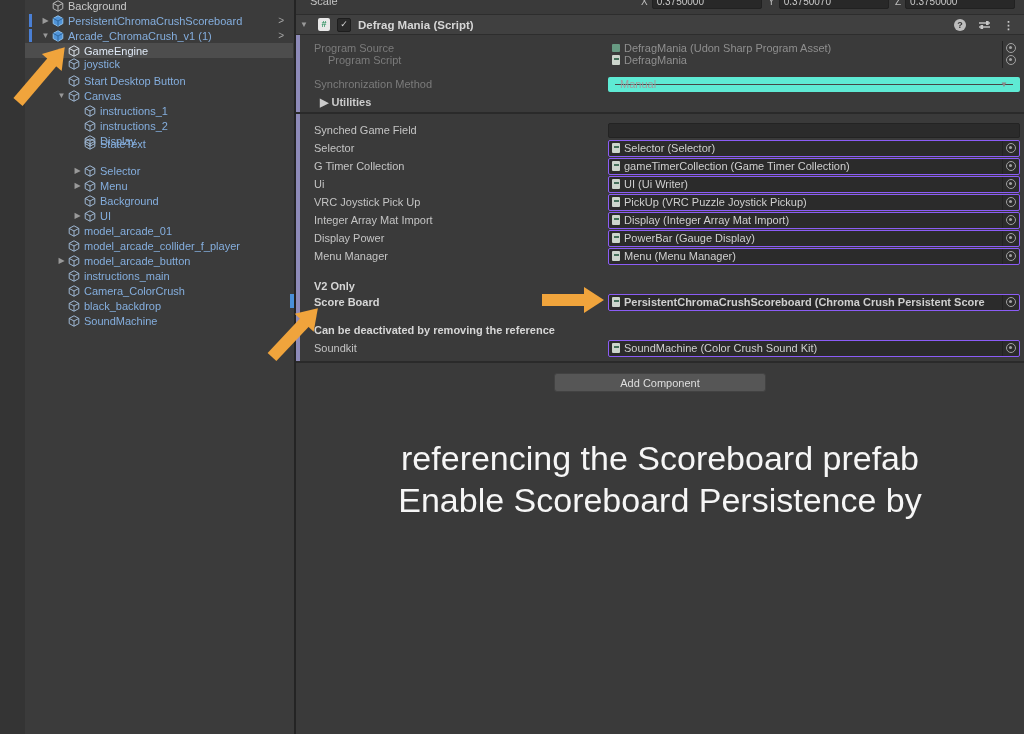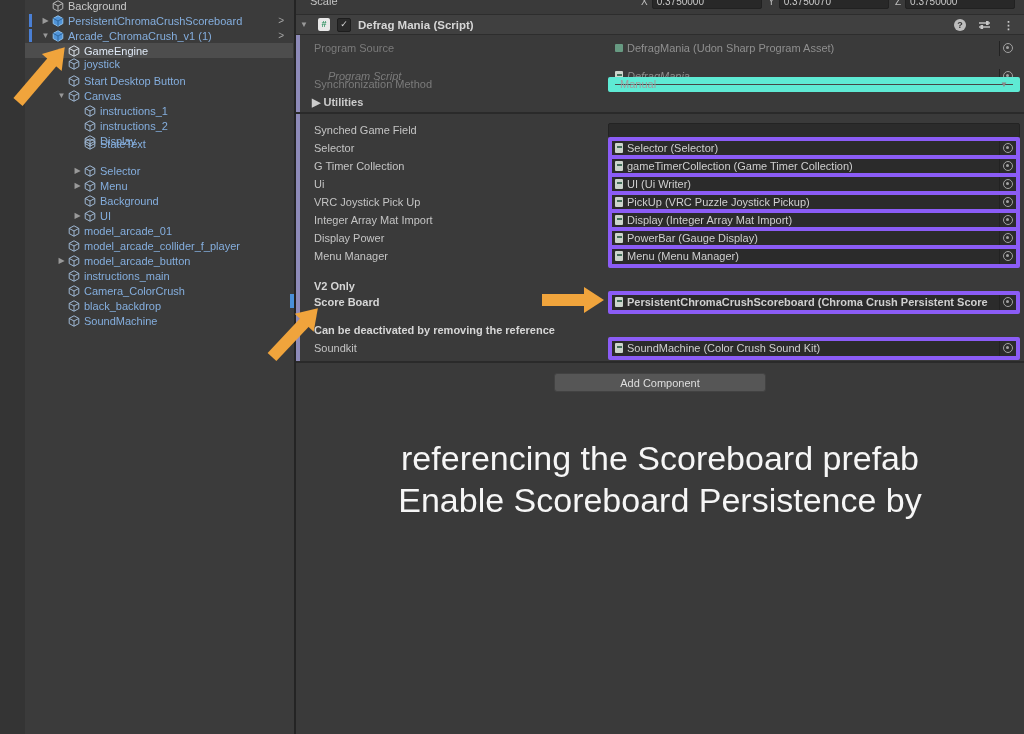--- a/index.html
+++ b/index.html
@@ -49,21 +49,21 @@
   .help-ic{width:12px;height:12px;border-radius:50%;background:#bdbdbd;color:#343434;
     font-size:9px;font-weight:bold;text-align:center;line-height:12px;}
   .more-ic{color:#c8c8c8;font-size:11px;font-weight:bold;line-height:12px;}
 
   .irow{position:absolute;left:0;right:0;height:16px;display:flex;align-items:center;font-size:11px;}
   .ilabel{position:absolute;left:18px;color:#c4c4c4;white-space:nowrap;}
   .ilabel.disabled{color:#7b7b7b;}
   .ilabel.indent{left:32px;}
   .ihead{position:absolute;left:18px;color:#d6d6d6;font-weight:bold;white-space:nowrap;font-size:11px;}
   .ivalue{position:absolute;left:312px;right:4px;height:15px;display:flex;align-items:center;}
-  .obj-field{background:#2b2b2b;border:4px solid #8b5cf6;border-radius:2px;width:100%;height:15px;
+  .obj-field{background:#2b2b2b;border:1px solid #8b5cf6;border-radius:2px;width:100%;height:15px;
     display:flex;align-items:center;overflow:hidden;}
   .obj-field.flat{background:transparent;border-color:transparent;}
   .val-icon{width:8px;height:10px;background:#ccd5cc;border-radius:1px;margin:0 4px 0 3px;flex:0 0 8px;position:relative;}
   .val-icon::after{content:"";position:absolute;left:1.5px;top:3px;width:5px;height:1.5px;background:#44705a;}
   .val-icon.asset{width:8px;height:8px;background:#679a82;}
   .val-icon.asset::after{display:none;}
   .val-text{color:#cfcfcf;font-size:11px;white-space:nowrap;overflow:hidden;flex:1 1 auto;}
   .val-text.disabled{color:#8f8f8f;}
   .picker{flex:0 0 16px;height:15px;display:flex;align-items:center;justify-content:center;
     border-left:1px solid #222;}
@@ -392,21 +392,21 @@
     <span class="ivalue">
       <span class="obj-field flat">
         <span class="val-icon asset"></span>
         <span class="val-text disabled">DefragMania (Udon Sharp Program Asset)</span>
         <span class="picker">
                 <span class="picker-circle"></span>
               </span>
       </span>
     </span>
   </div>
-        <div class="irow" style="top: 68px; font-style: italic;">
+        <div class="irow" style="top: 52px;">
     <span class="ilabel disabled indent">Program Script</span>
     <span class="ivalue">
       <span class="obj-field flat">
         <span class="val-icon"></span>
         <span class="val-text disabled">DefragMania</span>
         <span class="picker">
                 <span class="picker-circle"></span>
               </span>
       </span>
     </span>
@@ -417,21 +417,21 @@
       <span class="ilabel disabled">Synchronization Method</span>
       <span class="ivalue">
         <span class="dropdown">
           <span>Manual</span>
           <span class="dd-caret">▼</span>
         </span>
       </span>
     </div>
 
     <div class="irow" style="top:94px;">
-      <span class="ilabel" style="left:16px;color:#cccccc;font-weight:bold;">▶&nbsp;<span>Utilities</span></span>
+      <span class="ilabel" style="left:24px;color:#cccccc;font-weight:bold;">▶&nbsp;<span>Utilities</span></span>
     </div>
 
     <div class="sep" style="top:112px;"></div>
 
     <div class="irow" style="top:122px;">
       <span class="ilabel">Synched Game Field</span>
       <span class="ivalue">
         <span class="text-field"></span>
       </span>
     </div>

